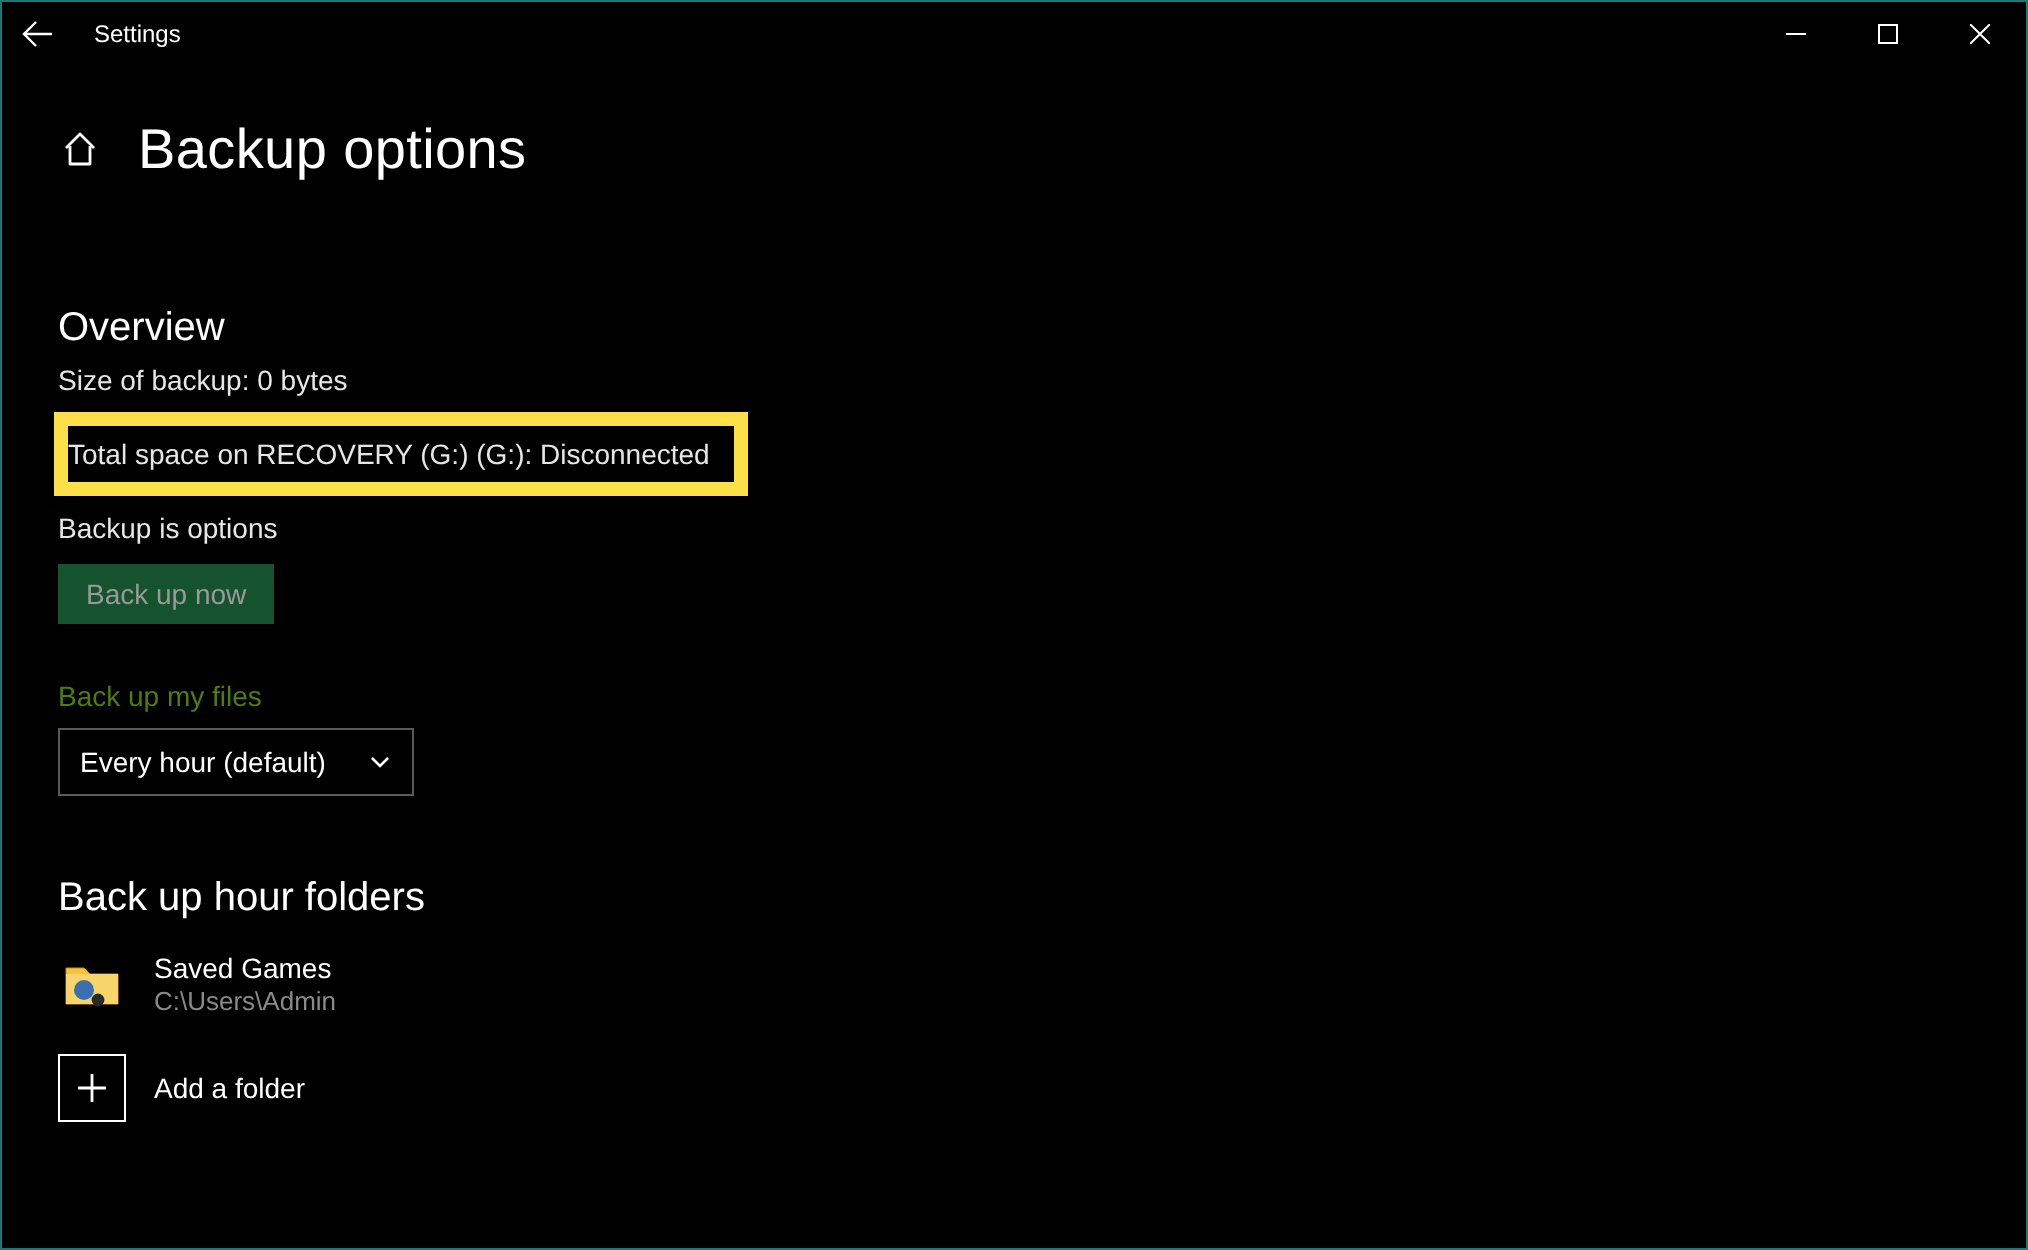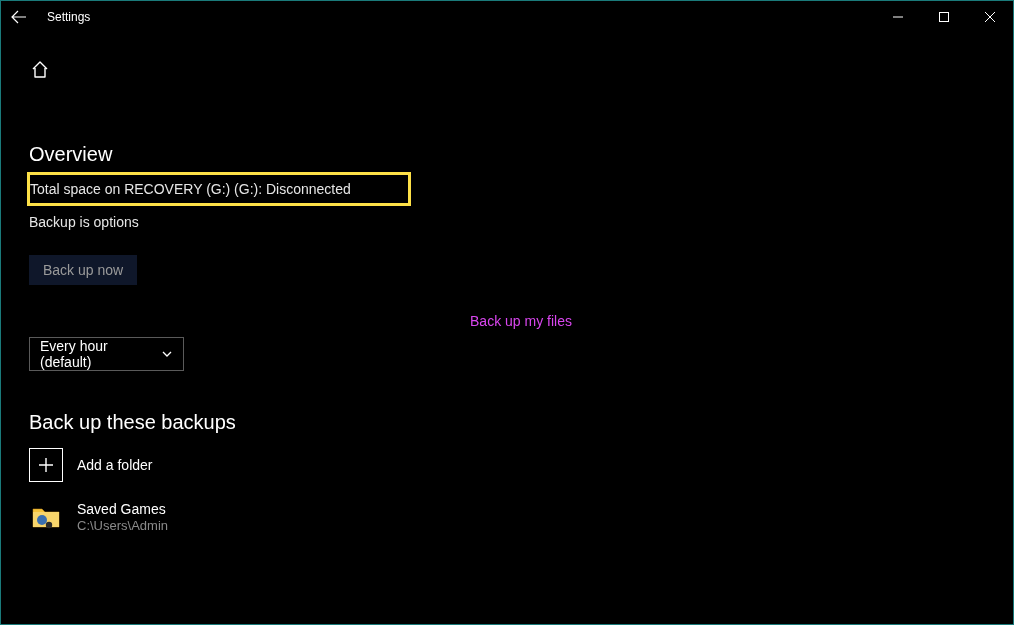--- a/index.html
+++ b/index.html
@@ -19,27 +19,27 @@
   .header { display: flex; align-items: center; gap: 18px; padding: 26px 0 0 28px; }
   .home-icon { width: 22px; height: 22px; display: flex; align-items: center; justify-content: center; }
   .page-title { font-size: 28px; font-weight: 400; letter-spacing: 0.2px; }
 
   
   .content { padding: 38px 0 0 28px; }
 
   .section-heading { font-size: 20px; font-weight: 400; margin-bottom: 4px; margin-top: 24px; }
   .line { font-size: 14px; color: #e6e6e6; line-height: 20px; }
 
-  .highlight-box { border: 3px solid #fde047; padding: 4px 8px 4px 0; margin: 6px 0 6px -2px; width: 384px; }
+  .highlight-box { border: 7px solid #fde047; padding: 4px 8px 4px 0; margin: 6px 0 6px -2px; width: 347px; }
 
-  .btn-disabled { display: inline-block; background: #0f172a; color: #9a9a9a; font-size: 14px; padding: 7px 14px; margin-top: 23px; cursor: default; }
+  .btn-disabled { display: inline-block; background: #14532d; color: #9a9a9a; font-size: 14px; padding: 7px 14px; margin-top: 8px; cursor: default; }
 
-  .field-label { font-size: 14px; color: #d946ef; margin-top: 28px; margin-bottom: 8px; text-align: center; }
+  .field-label { font-size: 14px; color: #4d7c0f; margin-top: 28px; margin-bottom: 8px; }
 
-  .dropdown { width: 155px; height: 34px; border: 1px solid #5a5a5a; background: #000; color: #fff; display: flex; align-items: center; justify-content: space-between; padding: 4px 10px; font-size: 14px; cursor: pointer; }
+  .dropdown { width: 178px; height: 34px; border: 1px solid #5a5a5a; background: #000; color: #fff; display: flex; align-items: center; justify-content: space-between; padding: 4px 10px; font-size: 14px; cursor: pointer; }
   .chevron { width: 12px; height: 12px; display: flex; align-items: center; justify-content: center; }
 
   .section-heading2 { font-size: 20px; font-weight: 400; margin-top: 40px; margin-bottom: 14px; }
 
   .folder-row { display: flex; align-items: center; gap: 14px; margin-bottom: 18px; }
   .plus-box { width: 34px; height: 34px; border: 1px solid #fff; display: flex; align-items: center; justify-content: center; cursor: pointer; }
   .plus-box svg { display: block; }
   .folder-label { font-size: 14px; color: #fff; }
 
   .folder-icon { width: 34px; height: 34px; display: flex; align-items: center; justify-content: center; position: relative; }
@@ -77,25 +77,27 @@
     </div>
   </div>
 </div>
 
 <div class="header">
   <div class="home-icon">
     <svg width="20" height="20" viewBox="0 0 20 20">
       <path d="M3 9 L10 2 L17 9 M5 8 V17 H15 V8" stroke="#fff" stroke-width="1.4" fill="none" stroke-linejoin="round"></path>
     </svg>
   </div>
+  <div class="page-title">Backup options</div>
 </div>
 
 <div class="content">
 
   <div class="section-heading">Overview</div>
+  <div class="line">Size of backup: 0 bytes</div>
 
   <div class="highlight-box">
     <div class="line">Total space on RECOVERY (G:) (G:): Disconnected</div>
   </div>
 
   <div class="line">Backup is options</div>
 
   <div class="btn-disabled">Back up now</div>
 
   
@@ -105,39 +107,39 @@
     <span class="chevron">
       <svg width="12" height="12" viewBox="0 0 12 12">
           <path d="M2 4 L6 8 L10 4" stroke="#fff" stroke-width="1.3" fill="none"></path>
         </svg>
     </span>
   </div>
 
   
 
   
-  <div class="section-heading2">Back up these backups</div>
-
-  <div class="folder-row">
-    <div class="plus-box">
-      <svg width="18" height="18" viewBox="0 0 18 18">
-        <path d="M9 2 V16 M2 9 H16" stroke="#fff" stroke-width="1.4"></path>
-      </svg>
-    </div>
-    <div class="folder-label">Add a folder</div>
-  </div>
+  <div class="section-heading2">Back up hour folders</div>
 
   <div class="folder-row">
     <div class="folder-icon">
       <svg class="folder-svg" viewBox="0 0 28 24">
         <path d="M1 4 H10 L13 7 H27 V22 H1 Z" fill="#f5c33b" stroke="#c98f1a" stroke-width="0.5"></path>
         <path d="M1 7 H27 V22 H1 Z" fill="#f8d56b"></path>
         <circle cx="10" cy="15" r="5" fill="#3a6fb0"></circle>
         <circle cx="17" cy="20" r="3.2" fill="#2a2a2a"></circle>
       </svg>
     </div>
     <div class="folder-info">
       <div class="name">Saved Games</div>
       <div class="path">C:\Users\Admin</div>
     </div>
   </div>
 
+  <div class="folder-row">
+    <div class="plus-box">
+      <svg width="18" height="18" viewBox="0 0 18 18">
+        <path d="M9 2 V16 M2 9 H16" stroke="#fff" stroke-width="1.4"></path>
+      </svg>
+    </div>
+    <div class="folder-label">Add a folder</div>
+  </div>
+
 </div>
 
 </body></html>

